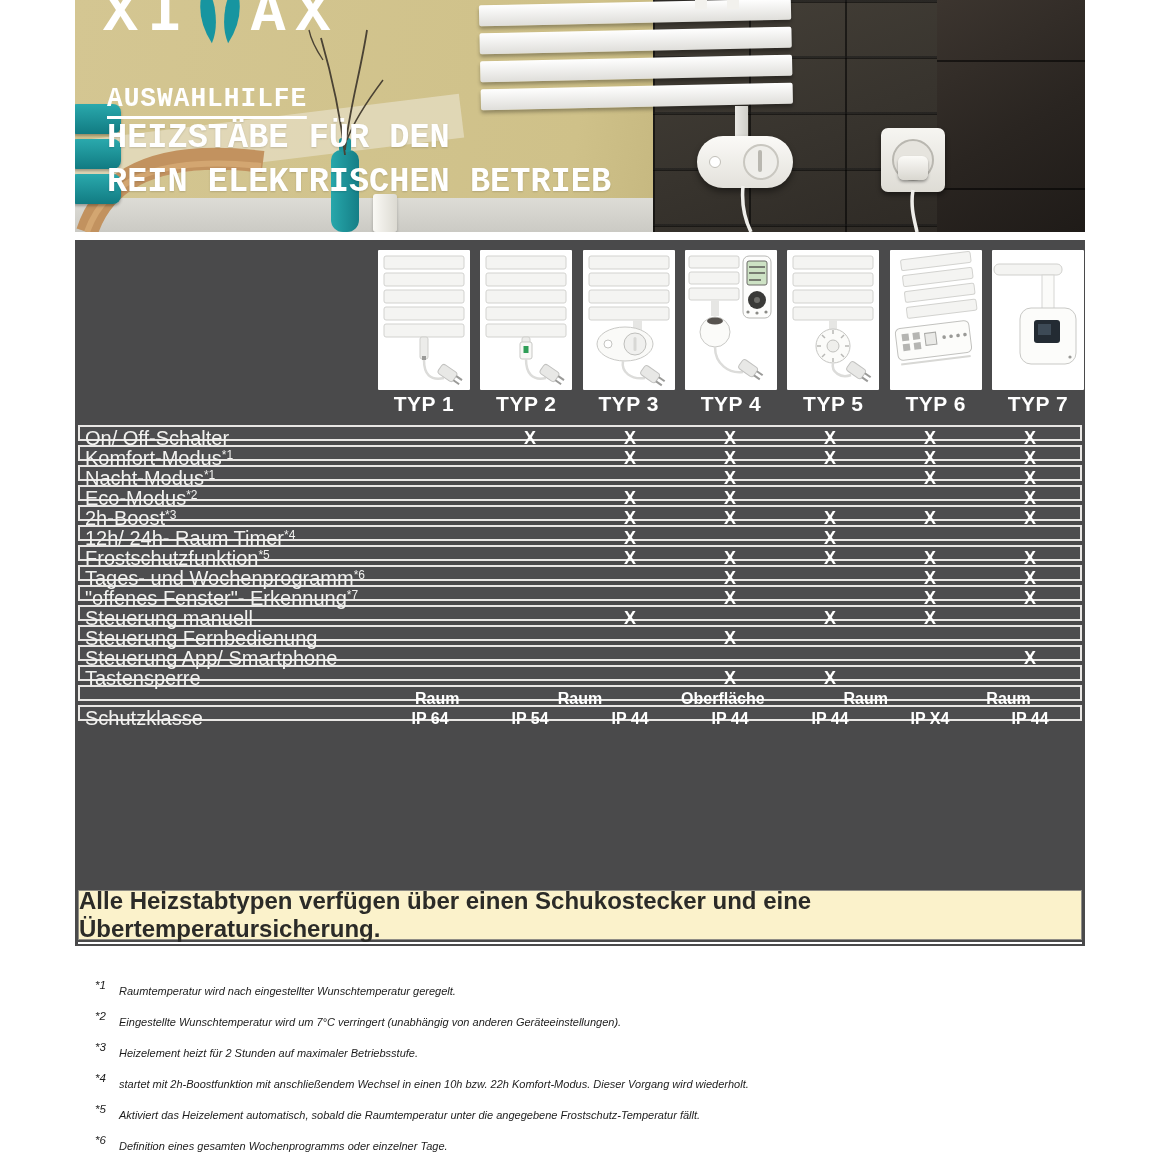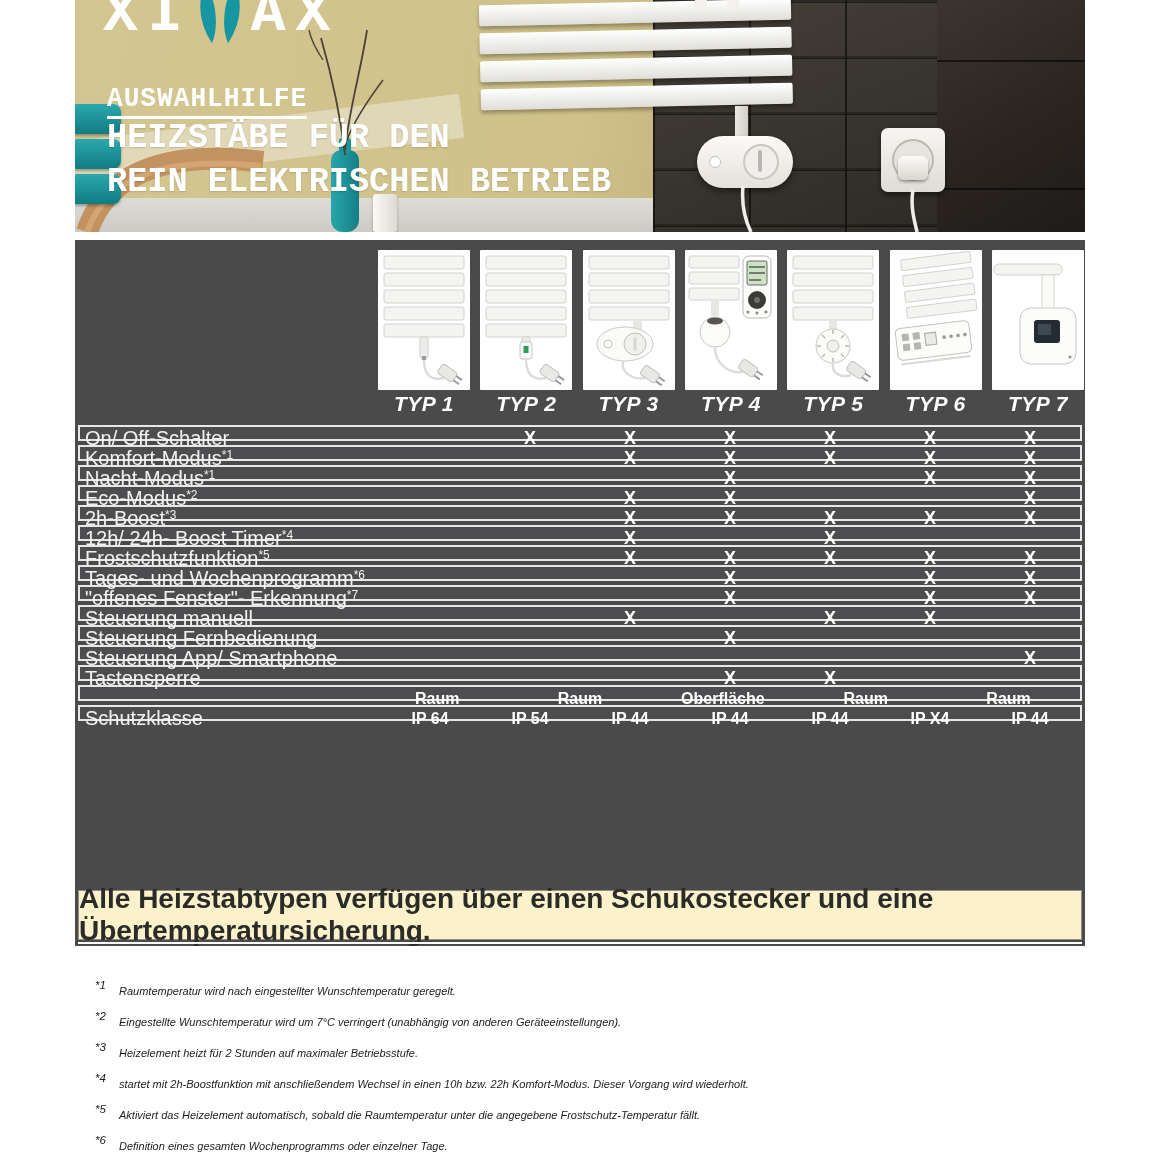--- a/index.html
+++ b/index.html
@@ -58,35 +58,35 @@
   .eyebrow{position:absolute;left:32px;top:84px;color:#fff;font-size:27px;font-weight:bold;
         letter-spacing:1px;border-bottom:3px solid #fff;padding-bottom:2px;transform:scaleX(.97);transform-origin:left;}
   .title{position:absolute;left:32px;color:#fff;font-size:35px;font-weight:bold;letter-spacing:0;
         transform:scaleX(.96);transform-origin:left;text-shadow:0 1px 2px rgba(0,0,0,.15);}
   .t1{top:118px;} .t2{top:162px;}
 
   
   .board{position:absolute;left:75px;top:240px;width:1010px;height:706px;background:#4a4a4b;}
   .products{position:absolute;left:303px;top:10px;width:706px;display:flex;justify-content:space-between;}
   .pbox{width:92px;height:140px;background:#fff;border-radius:1px;overflow:hidden;}
-  .typerow{position:absolute;left:303px;top:152px;width:706px;display:flex;justify-content:space-between;font-style:italic;}
+  .typerow{position:absolute;left:303px;top:152px;width:706px;display:flex;justify-content:space-between;}
   .typerow span{display:inline-block;width:92px;text-align:center;color:#fff;
         font-size:21px;font-weight:bold;letter-spacing:.5px;}
   .rows{position:absolute;left:3px;top:185px;width:1004px;}
   .row{box-sizing:border-box;height:16px;margin-bottom:4px;border:2px solid #e9e7e5;
         background:#4d4d4f;display:flex;}
   .rlabel{flex:0 0 300px;box-sizing:border-box;padding-left:5px;color:#f2f2f0;
         font-size:20px;line-height:23px;white-space:nowrap;}
   .rlabel sup{font-size:12px;line-height:0;vertical-align:6px;letter-spacing:0;}
   .cells{flex:1;display:flex;}
   .cell{flex:1;text-align:center;color:#fff;line-height:23px;}
   .cell.x{font-weight:bold;font-size:18px;}
   .cell.v{font-weight:bold;font-size:16px;}
   .note{position:absolute;left:3px;right:3px;top:650px;height:50px;box-sizing:border-box;
-        background:#fbf2cb;border:1px solid #8f8d85;color:#2b2b28;font-size:28px;font-weight:bold;
+        background:#fbf2cb;border:1px solid #8f8d85;color:#2b2b28;font-size:24px;font-weight:bold;
         display:flex;align-items:center;justify-content:center;}
   .board:after{content:"";position:absolute;left:3px;right:3px;bottom:2px;height:2px;background:#fff;}
 
   
   .foot{position:absolute;left:95px;top:976px;width:1020px;color:#1c1c1c;
         font-style:italic;font-size:16px;}
   .fn{margin-bottom:7px;line-height:18px;}
   .fn .fm{display:inline-block;width:24px;font-size:11.5px;vertical-align:6px;}
   .fn .ft{font-size:11px;}
 
@@ -382,21 +382,21 @@
             <div class="cell "></div>
             <div class="cell x">X</div>
             <div class="cell x">X</div>
             <div class="cell x">X</div>
             <div class="cell x">X</div>
             <div class="cell x">X</div>
           </div>
   </div>
 
   <div class="row">
-    <div class="rlabel"><span class="txt">12h/ 24h- Boost Timer</span><sup>*4</sup></div>
+    <div class="rlabel"><span class="txt">12h/ 24h- Raum Timer</span><sup>*4</sup></div>
     <div class="cells">
             <div class="cell "></div>
             <div class="cell "></div>
             <div class="cell x">X</div>
             <div class="cell "></div>
             <div class="cell x">X</div>
             <div class="cell "></div>
             <div class="cell "></div>
           </div>
   </div>

